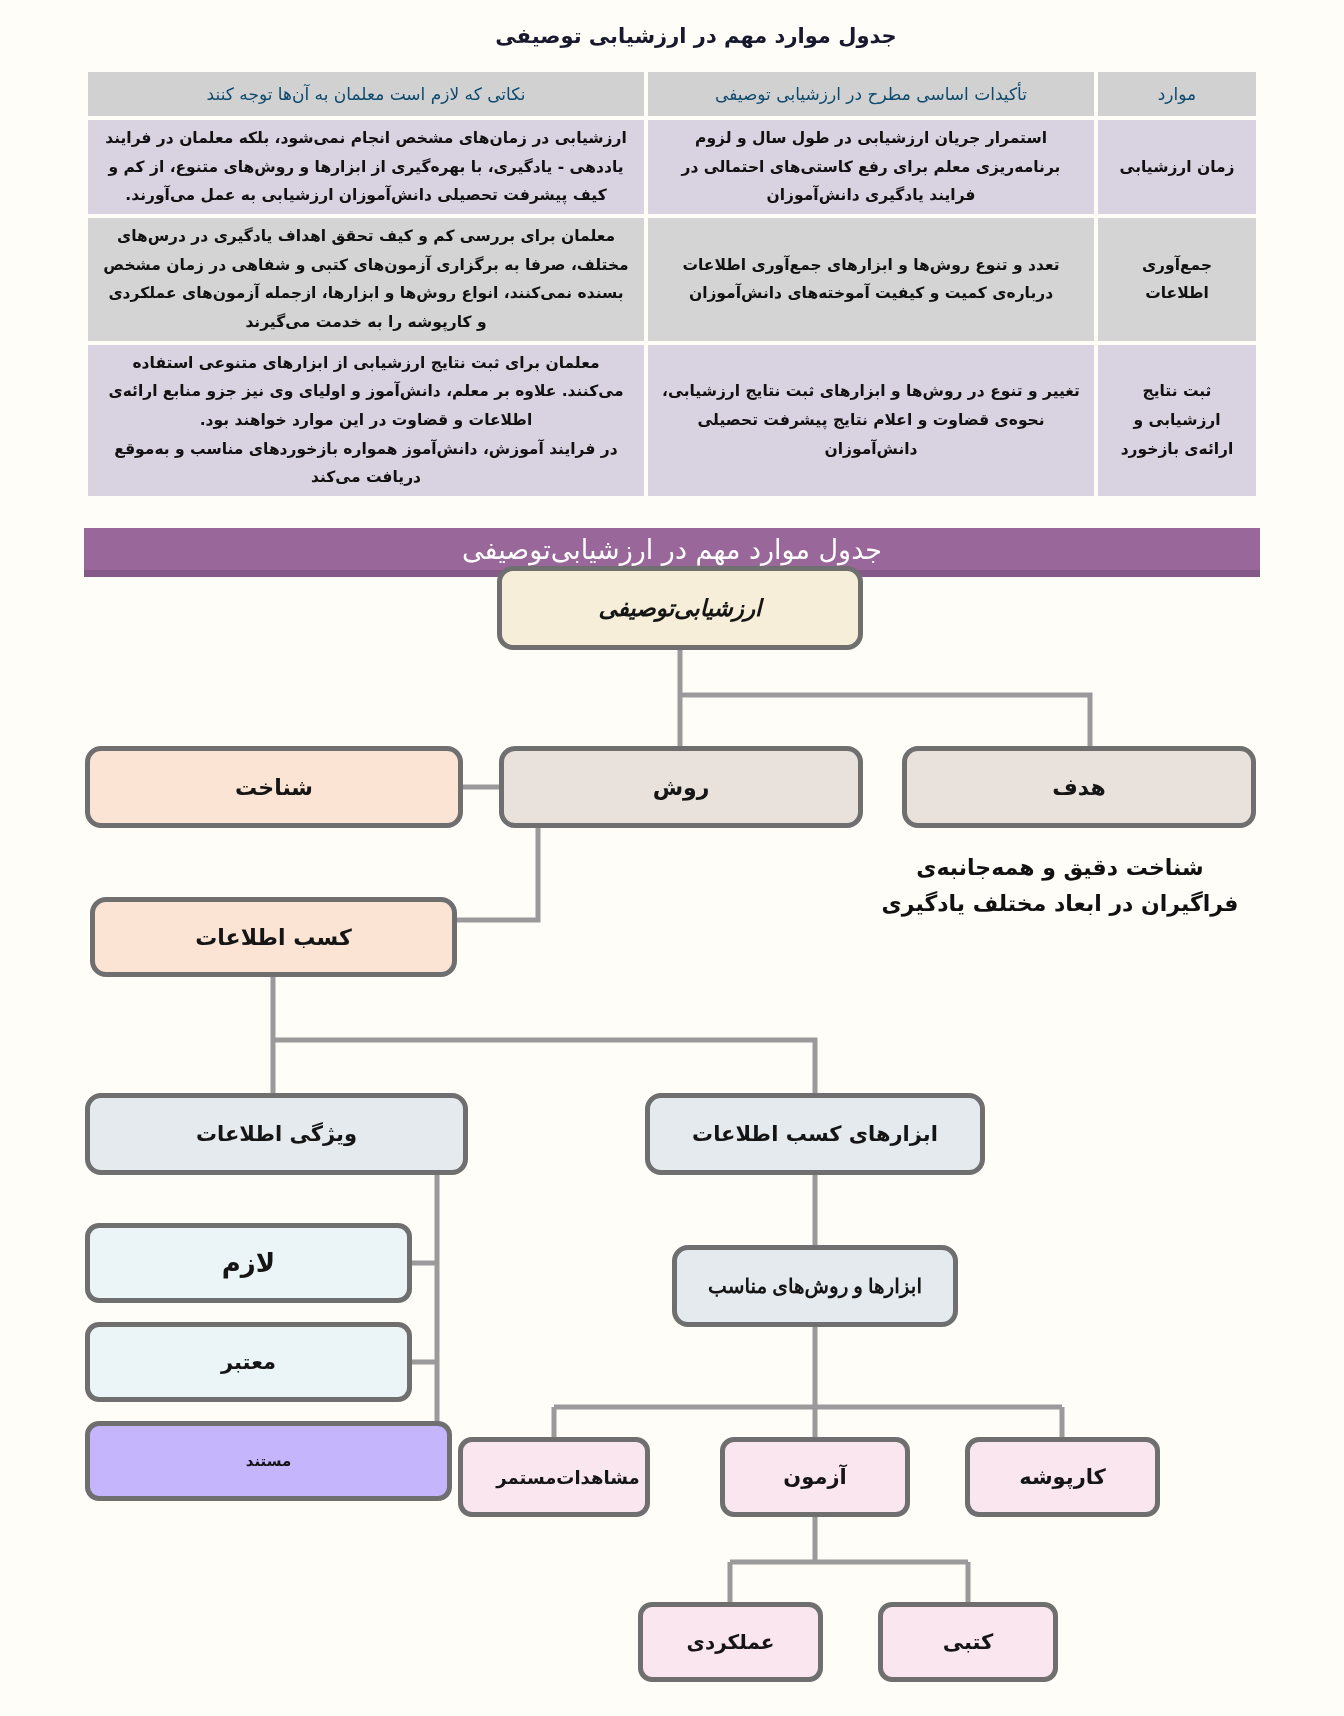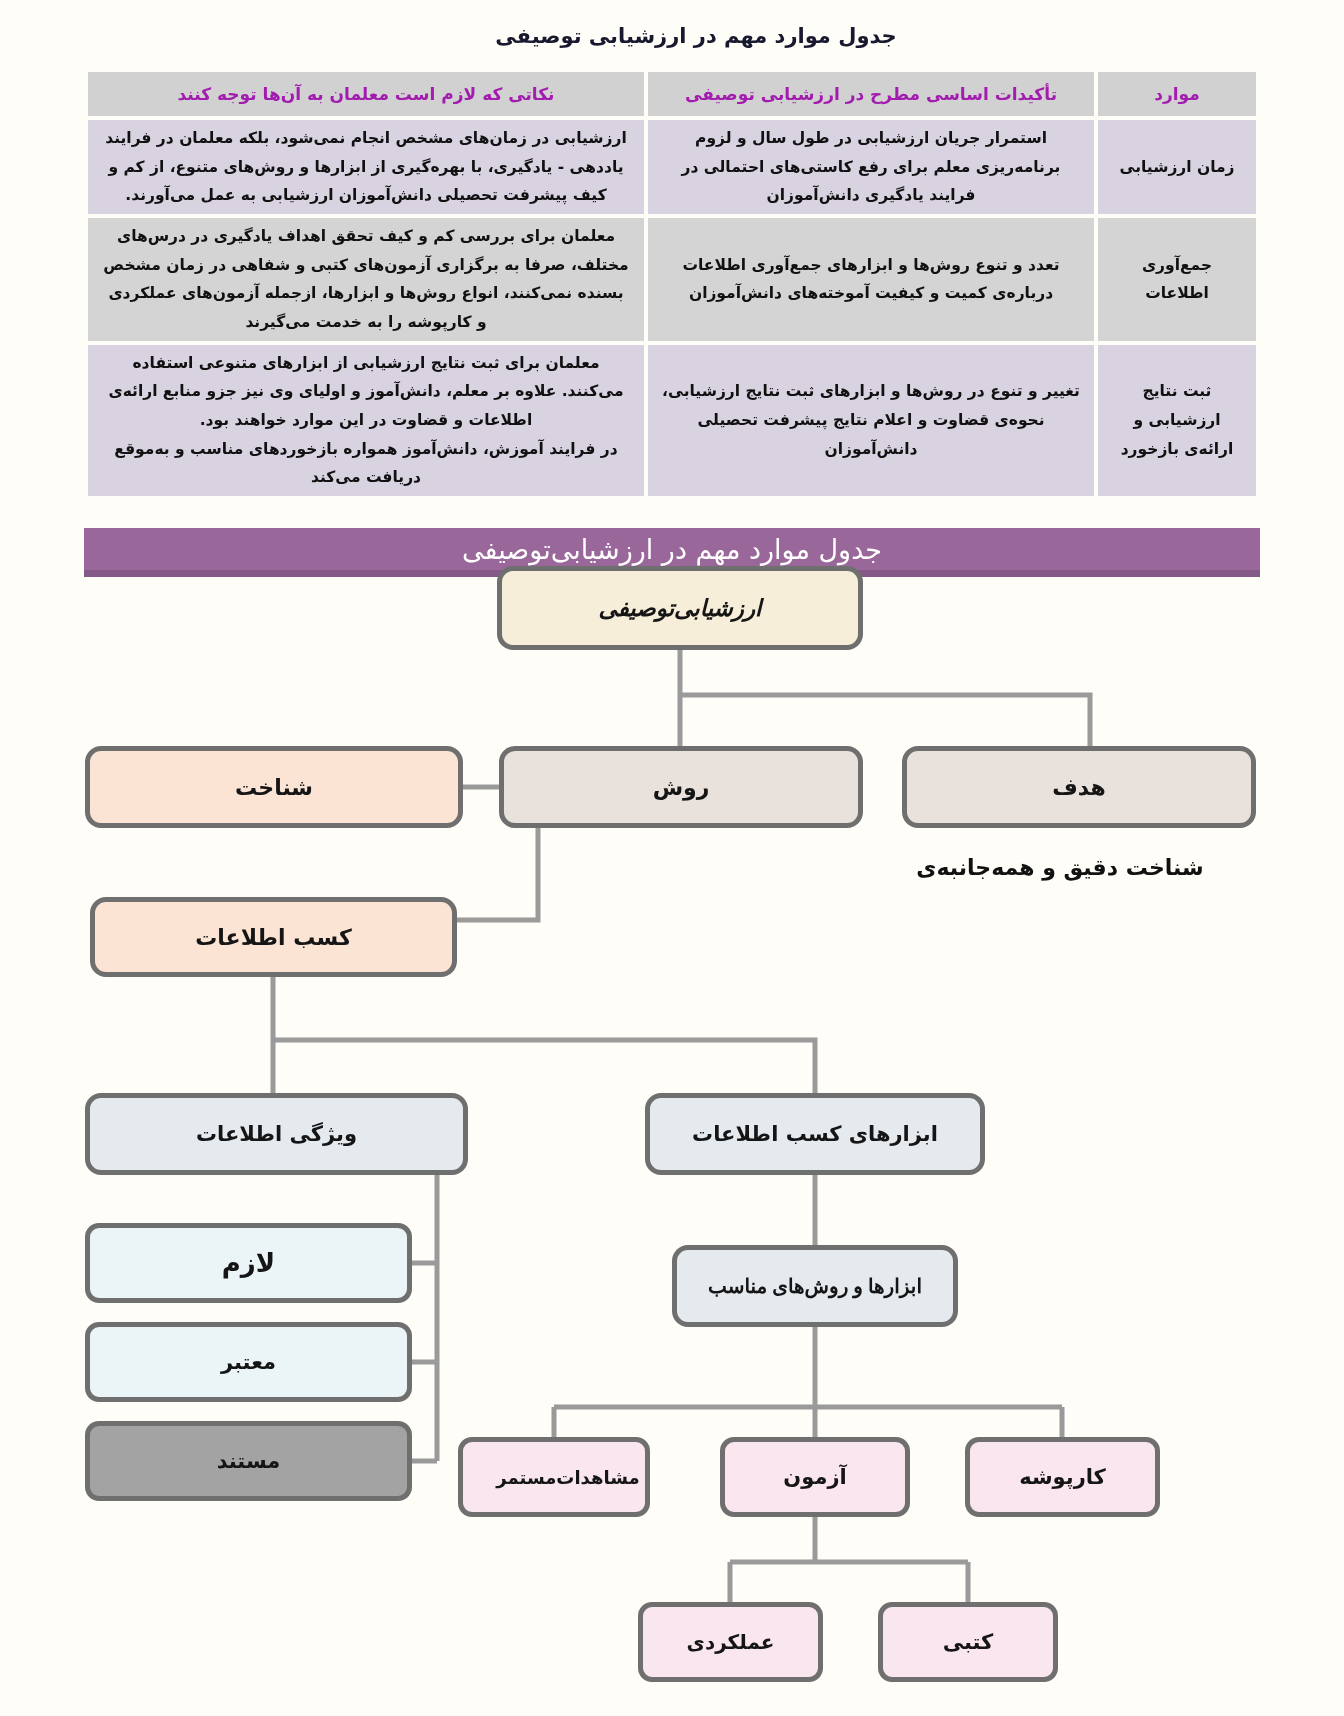--- a/index.html
+++ b/index.html
@@ -17,22 +17,22 @@
     text-align:center; font-size:21px; font-weight:bold; color:#18182e;padding-left:48px;
   }
 
   
   .main-table {
     position:absolute; top:68px; right:84px; width:1176px;
     border-collapse:separate; border-spacing:4px;
     table-layout:fixed;
   }
   .main-table th {
-    background:#d2d1d1; color:#a21caf;
-    font-size:17px; font-weight:bold; padding:8px 12px; height:28px;
+    background:#d2d1d1; color:#0c4a6e;
+    font-size:17px; font-weight:normal; padding:8px 12px; height:28px;
     text-align:center; vertical-align:middle;
   }
   .main-table td {
     color:#111; font-weight:bold; font-size:15.5px; line-height:1.85;
     padding:4px 14px; text-align:center; vertical-align:middle;
     white-space:pre-line;
   }
   .col-item  { width:158px; }
   .col-emph  { width:446px; }
   .row-purple td { background:#d9d2e1; }
@@ -61,21 +61,21 @@
   }
   .n-root      { left:497px; top:566px; width:366px; height:84px; background:#f7eeda; font-size:23px;font-style:italic; }
   .n-shenakht  { left:85px;  top:746px; width:378px; height:82px; background:#fbe4d4; font-size:22px; }
   .n-ravesh    { left:499px; top:746px; width:364px; height:82px; background:#e9e2dc; font-size:22px; }
   .n-hadaf     { left:902px; top:746px; width:354px; height:82px; background:#e9e2dc; font-size:22px; }
   .n-kasb      { left:90px;  top:897px; width:367px; height:80px; background:#fbe4d4; font-size:22px; }
   .n-vizhegi   { left:85px;  top:1093px; width:383px; height:82px; background:#e4eaee; font-size:21px; }
   .n-abzarkasb { left:645px; top:1093px; width:340px; height:82px; background:#e4eaee; font-size:21px; }
   .n-lazem     { left:85px;  top:1223px; width:327px; height:80px; background:#ebf4f6; font-size:26px; border-radius:14px; }
   .n-motabar   { left:85px;  top:1322px; width:327px; height:80px; background:#ebf4f6; font-size:21px; border-radius:14px; }
-  .n-mostanad  { left:85px;  top:1421px; width:327px; height:80px; background:#a3a3a3; font-size:21px; border-radius:14px; }
+  .n-mostanad  { left:85px;  top:1421px; width:367px; height:80px; background:#c4b5fd; font-size:15px; border-radius:14px; }
   .n-abzarravesh { left:672px; top:1245px; width:286px; height:82px; background:#e4eaee; font-size:20px;font-family:Liberation Serif, serif; }
   .n-moshahedat { left:458px; top:1437px; width:192px; height:80px; background:#fae6ef; font-size:18px; border-radius:14px;padding-left:28px; }
   .n-azmoon    { left:720px; top:1437px; width:190px; height:80px; background:#fae6ef; font-size:21px; border-radius:14px; }
   .n-karpooshe { left:965px; top:1437px; width:195px; height:80px; background:#fae6ef; font-size:21px; border-radius:14px; }
   .n-amalkardi { left:638px; top:1602px; width:185px; height:80px; background:#fae6ef; font-size:20px; border-radius:14px; }
   .n-katbi     { left:878px; top:1602px; width:180px; height:80px; background:#fae6ef; font-size:21px; border-radius:14px; }
 
   .hadaf-caption {
     position:absolute; left:850px; top:850px; width:420px; z-index:2;
     text-align:center; font-weight:bold; font-size:22px; color:#111;
@@ -133,20 +133,21 @@
        M815,1517 L815,1562 M730,1562 L968,1562 M730,1562 L730,1602 M968,1562 L968,1602"></path>
 </svg>
 
 <div class="node n-root">ارزشیابی‌توصیفی</div>
 <div class="node n-shenakht">شناخت</div>
 <div class="node n-ravesh">روش</div>
 <div class="node n-hadaf">هدف</div>
 
 <div class="hadaf-caption">
   <div>شناخت دقیق و همه‌جانبه‌ی</div>
+  <div>فراگیران در ابعاد مختلف یادگیری</div>
 </div>
 
 <div class="node n-kasb">کسب اطلاعات</div>
 <div class="node n-vizhegi">ویژگی اطلاعات</div>
 <div class="node n-abzarkasb">ابزارهای کسب اطلاعات</div>
 <div class="node n-lazem">لازم</div>
 <div class="node n-motabar">معتبر</div>
 <div class="node n-mostanad">مستند</div>
 <div class="node n-abzarravesh">ابزارها و روش‌های مناسب</div>
 <div class="node n-moshahedat">مشاهدات‌مستمر</div>

